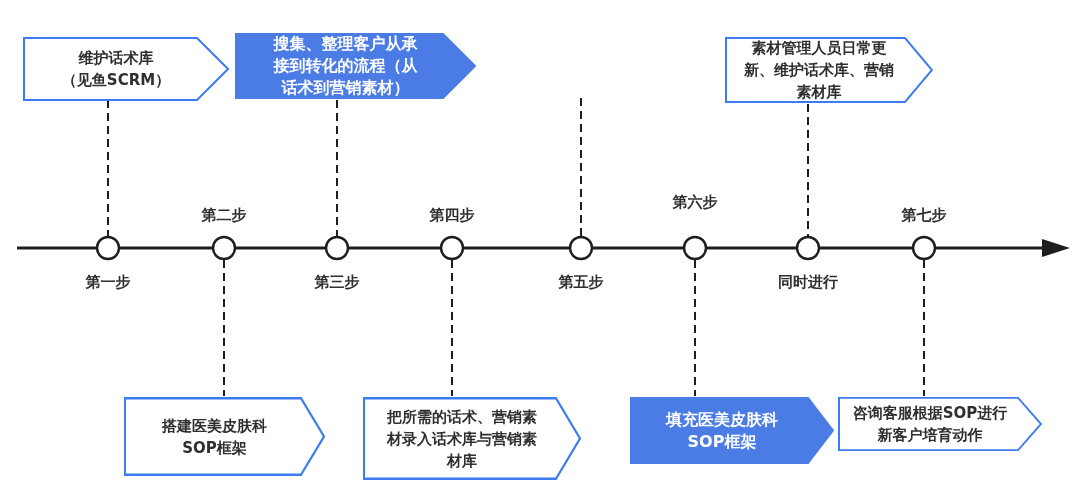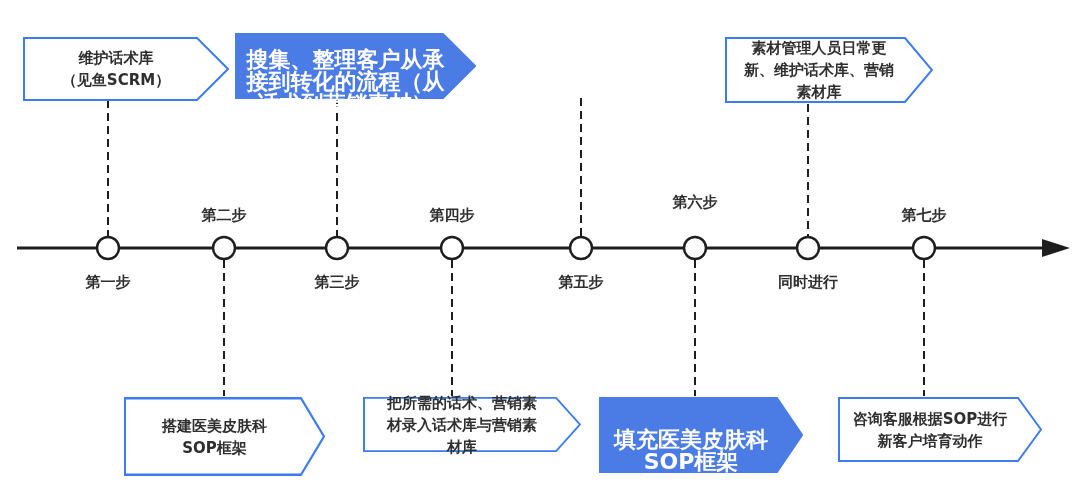--- a/index.html
+++ b/index.html
@@ -52,22 +52,21 @@
     justify-content:center;
     text-align:center;
     white-space:pre-line;
     font-size:15px;
     font-weight:bold;
     line-height:22px;
     color:var(--color-text,#2f2f2f);
   }
   .abox.filled .abox-text{
     color:var(--color-text_on_fill,#ffffff);
-    font-size:22px;
-    margin-top:16px;
+    font-size:16px;
   }
 </style>
 </head>
 <body>
 
 <div class="canvas">
 
   <svg class="base" width="1080" height="497" viewBox="0 0 1080 497">
     <g>
       <line class="dash" x1="108" y1="100" x2="108" y2="236"></line>
@@ -130,38 +129,38 @@
   </div>
 
   <div class="abox outline" style="left:124px;top:397px;width:201px;height:79px">
     <svg viewBox="0 0 201 66" preserveAspectRatio="none">
       <polygon class="shape" points="1,1 177,1 200,33 177,65 1,65"></polygon>
     </svg>
     <div class="abox-text">搭建医美皮肤科
 SOP框架</div>
   </div>
 
-  <div class="abox outline" style="left:363px;top:397px;width:218px;height:55px">
+  <div class="abox outline" style="left:363px;top:397px;width:218px;height:83px">
     <svg viewBox="0 0 218 67" preserveAspectRatio="none">
       <polygon class="shape" points="1,1 193,1 217,33.5 193,66 1,66"></polygon>
     </svg>
     <div class="abox-text">把所需的话术、营销素
 材录入话术库与营销素
 材库</div>
   </div>
 
-  <div class="abox filled" style="left:599px;top:397px;width:204px;height:76px">
+  <div class="abox filled" style="left:630px;top:397px;width:204px;height:67px">
     <svg viewBox="0 0 204 66" preserveAspectRatio="none">
       <polygon class="shape" points="1,1 178,1 203,33 178,65 1,65"></polygon>
     </svg>
     <div class="abox-text">填充医美皮肤科
 SOP框架</div>
   </div>
 
-  <div class="abox outline" style="left:838px;top:397px;width:204px;height:65px">
+  <div class="abox outline" style="left:838px;top:397px;width:204px;height:54px">
     <svg viewBox="0 0 204 65" preserveAspectRatio="none">
       <polygon class="shape" points="1,1 180,1 203,32.5 180,64 1,64"></polygon>
     </svg>
     <div class="abox-text">咨询客服根据SOP进行
 新客户培育动作</div>
   </div>
 
 </div>
 
 </body></html>

